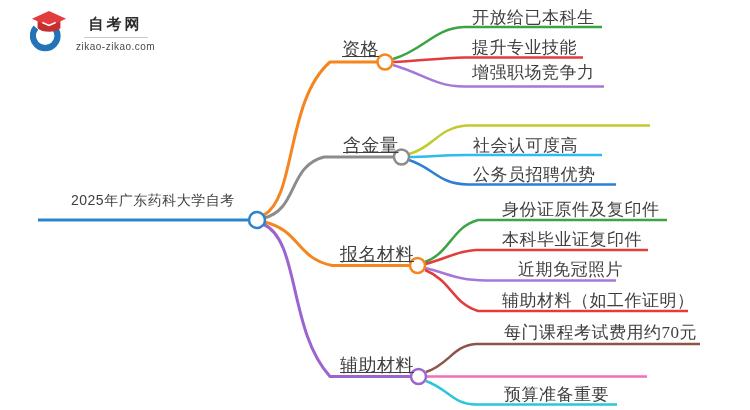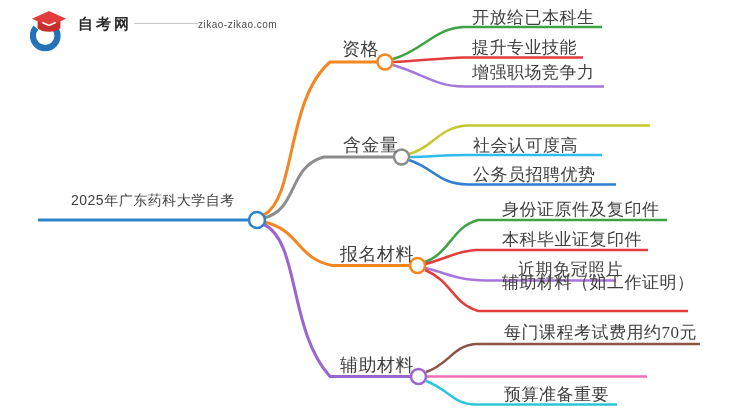--- a/index.html
+++ b/index.html
@@ -4,24 +4,24 @@
 <style>
   * { margin:0; padding:0; box-sizing:border-box; }
   html,body { background:#ffffff; }
   #stage {
     position:relative; width:750px; height:410px; background:#ffffff;
     overflow:hidden; font-family:"Liberation Sans","DejaVu Sans",sans-serif;
   }
   #wires { position:absolute; left:0; top:0; width:750px; height:410px; }
   .label { position:absolute; white-space:nowrap; color:#3e3e3e; }
   .root-label   { font-size:14px; letter-spacing:0.5px;margin-left:15px; }
-  .branch-label { font-size:18px; letter-spacing:0.5px; }
+  .branch-label { font-size:18px; letter-spacing:0.5px;text-decoration:underline; }
   .child-label  { font-size:17px; letter-spacing:0.5px; }
   #logo { position:absolute; left:30px; top:9px; display:flex; align-items:flex-start; }
-  #logo .logo-text { margin-left:8px; display:flex; align-items:center; }
+  #logo .logo-text { margin-left:8px; display:flex; flex-direction:column; align-items:center; }
   #logo .logo-title { font-size:15px; font-weight:bold; color:#2b2b2b; letter-spacing:3px; padding:6px 2px 3px 2px; }
   #logo .logo-divider { width:64px; height:1px; background:#c9c9c9; }
   #logo .logo-domain { font-size:10px; color:#4a4a4a; letter-spacing:0.5px; padding-top:3px; }
 </style>
 </head>
 <body>
 
 <div id="stage">
 
   <svg id="wires" viewBox="0 0 750 410">
@@ -80,18 +80,18 @@
   <div class="label child-label" style="left:472px; top:6px;">开放给已本科生</div>
   <div class="label child-label" style="left:472px; top:36px;">提升专业技能</div>
   <div class="label child-label" style="left:472px; top:61px;">增强职场竞争力</div>
 
   <div class="label child-label" style="left:473px; top:134px;">社会认可度高</div>
   <div class="label child-label" style="left:473px; top:163px;">公务员招聘优势</div>
 
   <div class="label child-label" style="left:502px; top:198px;">身份证原件及复印件</div>
   <div class="label child-label" style="left:502px; top:228px;">本科毕业证复印件</div>
   <div class="label child-label" style="left:518px; top:258px;">近期免冠照片</div>
-  <div class="label child-label" style="left:502px; top:271px;">辅助材料（如工作证明）</div>
+  <div class="label child-label" style="left:502px; top:289px;">辅助材料（如工作证明）</div>
 
   <div class="label child-label" style="left:504px; top:321px;font-family:Liberation Serif, serif;">每门课程考试费用约70元</div>
   <div class="label child-label" style="left:504px; top:383px;">预算准备重要</div>
 
 </div>
 
 </body></html>

